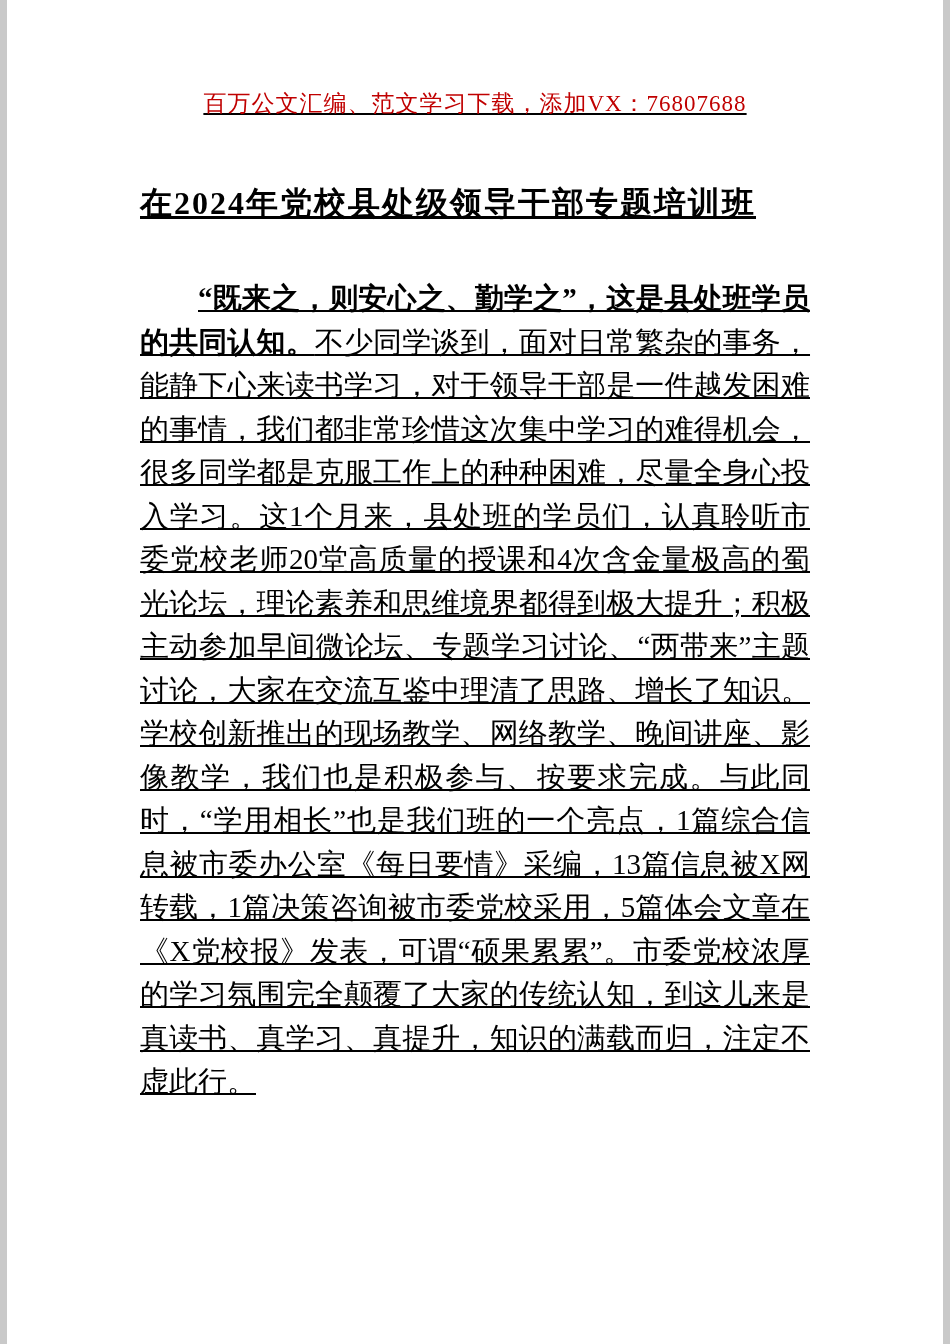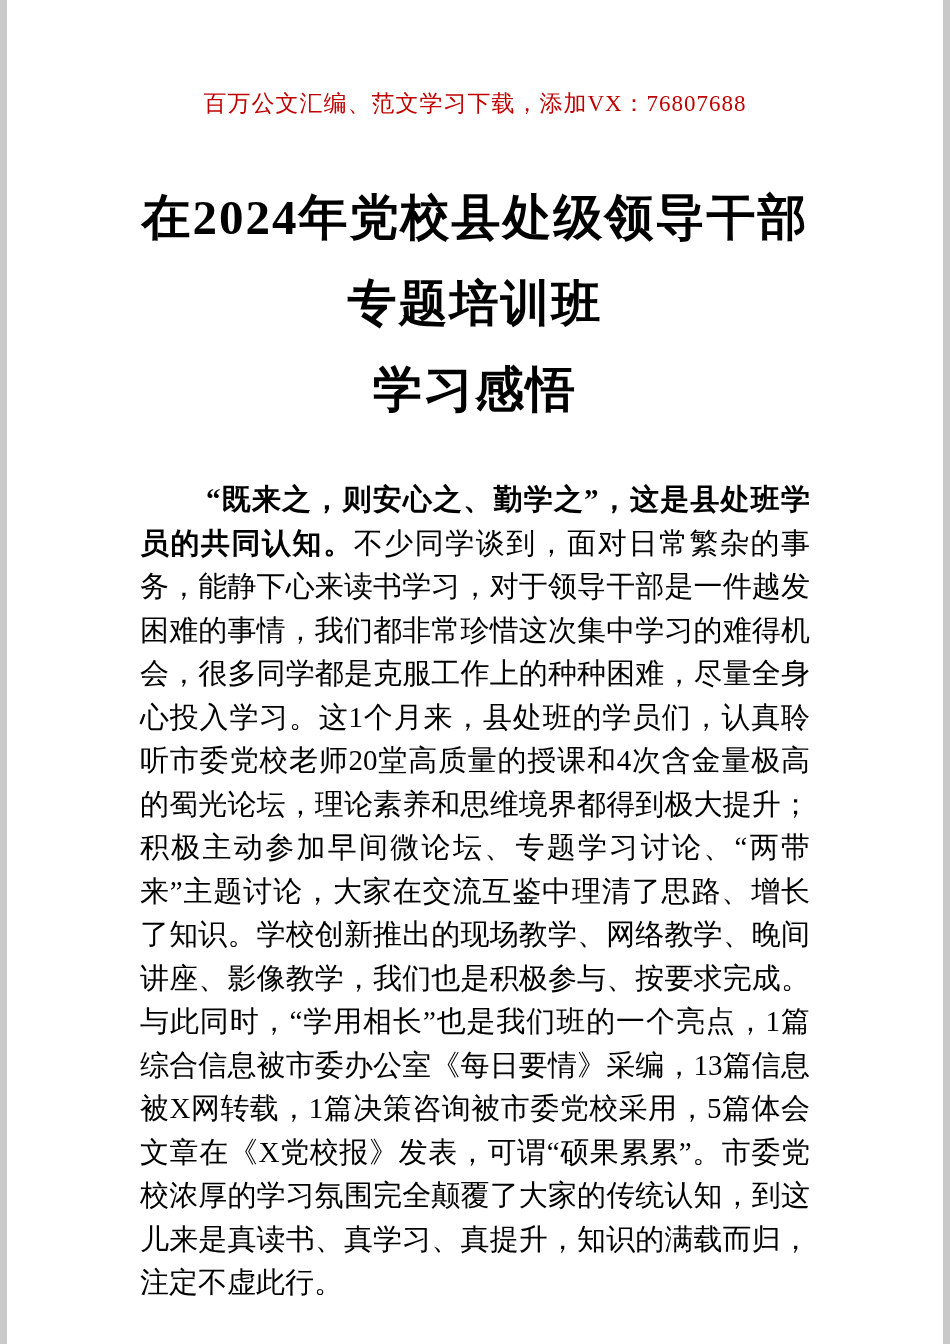--- a/index.html
+++ b/index.html
@@ -24,70 +24,68 @@
   }
   .page-edge.left { left: 0; }
   .page-edge.right { right: 0; }
 
   .page {
     box-sizing: border-box;
     width: 950px;
     height: 1344px;
     padding: 88px 140px 40px 140px;
     background: #ffffff;
+    text-decoration: underline;
   }
 
   .notice {
     text-align: center;
     font-size: 23px;
     font-weight: 400;
     color: #c00000;
     letter-spacing: 1px;
     margin: 0 0 56px 0;
   }
 
   .doc-title {
-    font-size: 49px;
+    font-size: 32px;
     font-weight: 700;
-    text-align: center;
     line-height: 1.75;
     margin: 0 0 46px 0;
     letter-spacing: 2px;
   }
   .doc-title .title-line {
     display: block;
   }
 
   .doc-body {
     font-size: 29px;
     line-height: 1.5;
     text-align: justify;
   }
   .doc-body p {
     margin: 0;
     text-indent: 2em;
   }
   .lead-bold {
     font-weight: 700;
-    margin-left: 8px;
   }
 </style>
 </head>
 <body>
 
 <div class="page-edge left"></div>
 <div class="page-edge right"></div>
 
 <div class="page">
 
   <div class="notice">百万公文汇编、范文学习下载，添加VX：76807688</div>
 
   <h1 class="doc-title">
     <span class="title-line">在2024年党校县处级领导干部专题培训班</span>
-    <span class="title-line">学习感悟</span>
   </h1>
 
   <div class="doc-body">
 
 
     <p>
       <span class="lead-bold">“既来之，则安心之、勤学之”，这是县处班学员的共同认知。</span><span>不少同学谈到，面对日常繁杂的事务，能静下心来读书学习，对于领导干部是一件越发困难的事情，我们都非常珍惜这次集中学习的难得机会，很多同学都是克服工作上的种种困难，尽量全身心投入学习。这1个月来，县处班的学员们，认真聆听市委党校老师20堂高质量的授课和4次含金量极高的蜀光论坛，理论素养和思维境界都得到极大提升；积极主动参加早间微论坛、专题学习讨论、“两带来”主题讨论，大家在交流互鉴中理清了思路、增长了知识。学校创新推出的现场教学、网络教学、晚间讲座、影像教学，我们也是积极参与、按要求完成。与此同时，“学用相长”也是我们班的一个亮点，1篇综合信息被市委办公室《每日要情》采编，13篇信息被X网转载，1篇决策咨询被市委党校采用，5篇体会文章在《X党校报》发表，可谓“硕果累累”。市委党校浓厚的学习氛围完全颠覆了大家的传统认知，到这儿来是真读书、真学习、真提升，知识的满载而归，注定不虚此行。</span>
     </p>
 
   </div>

